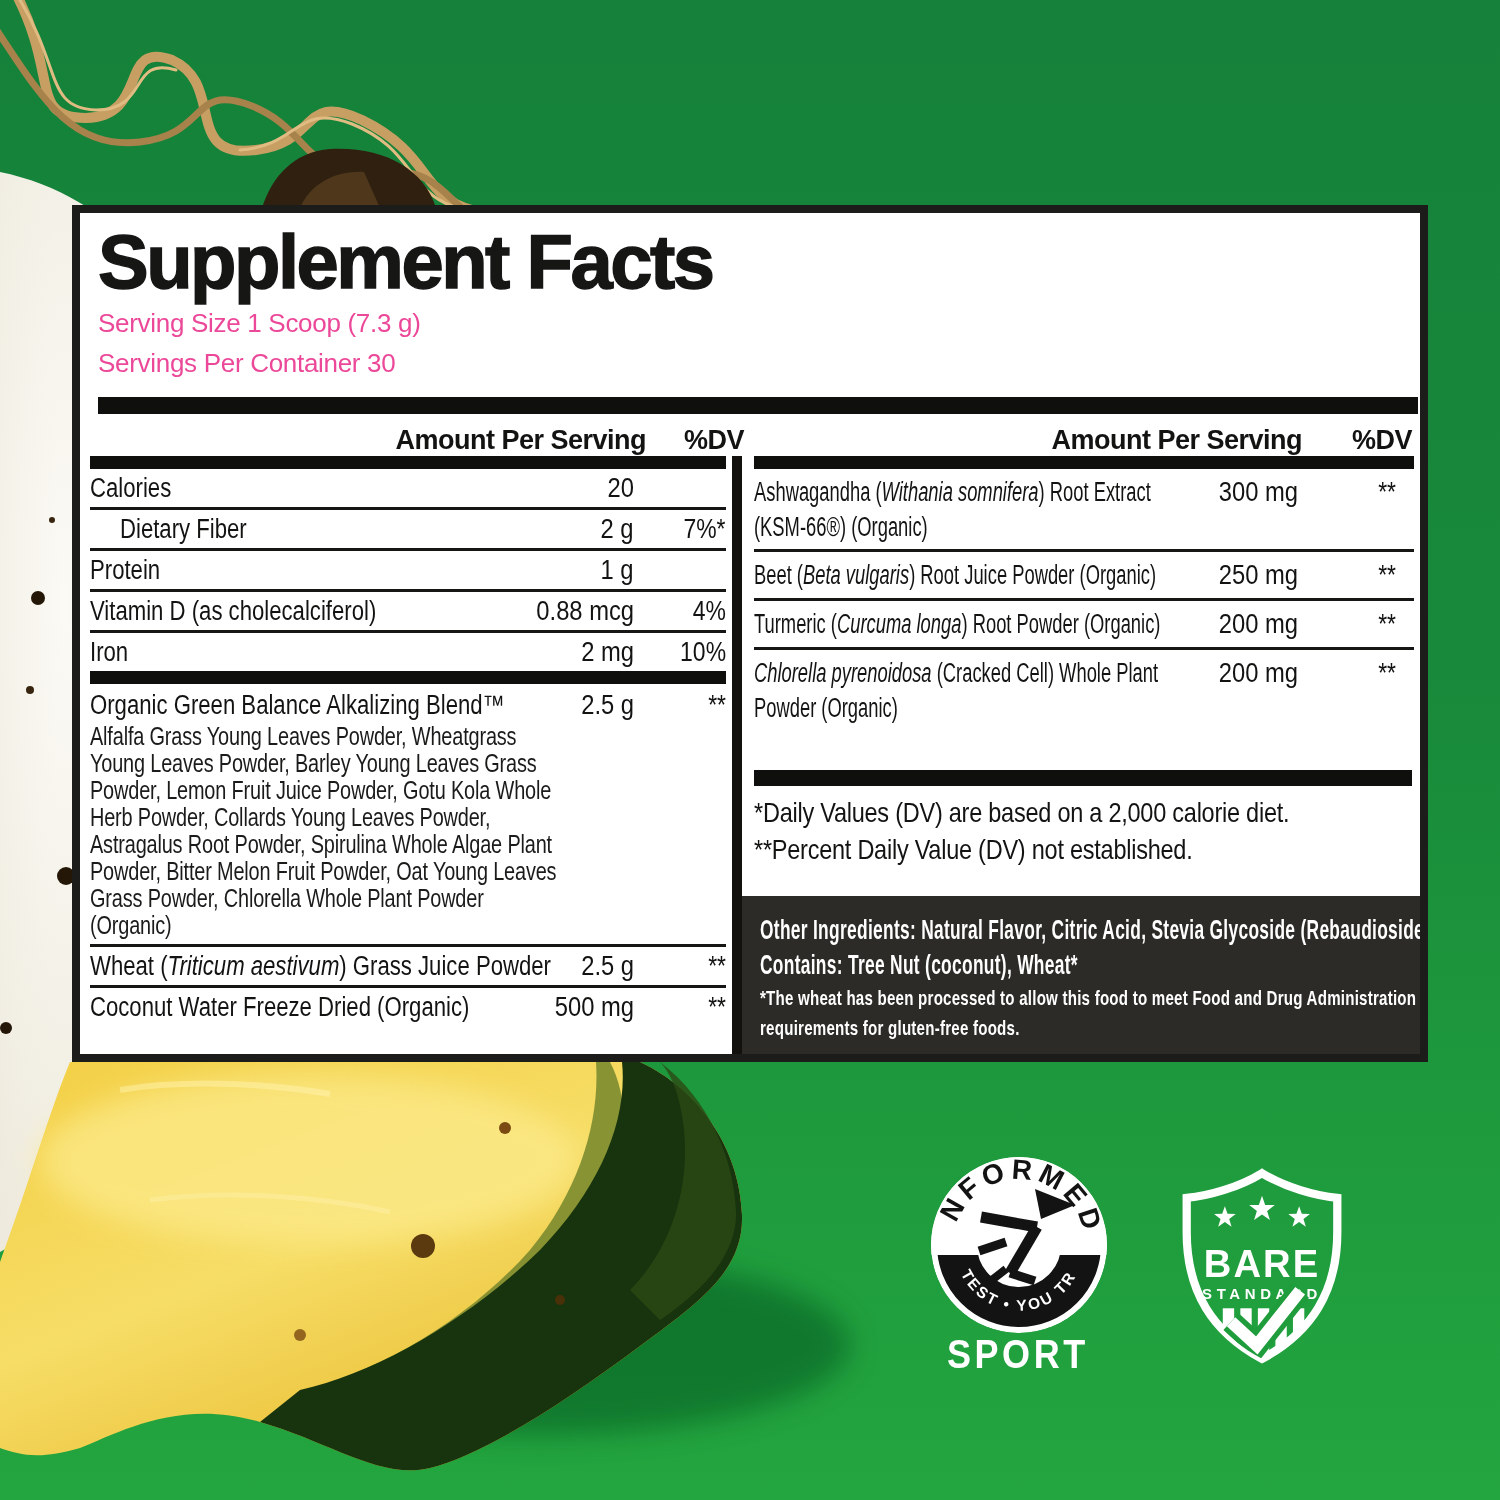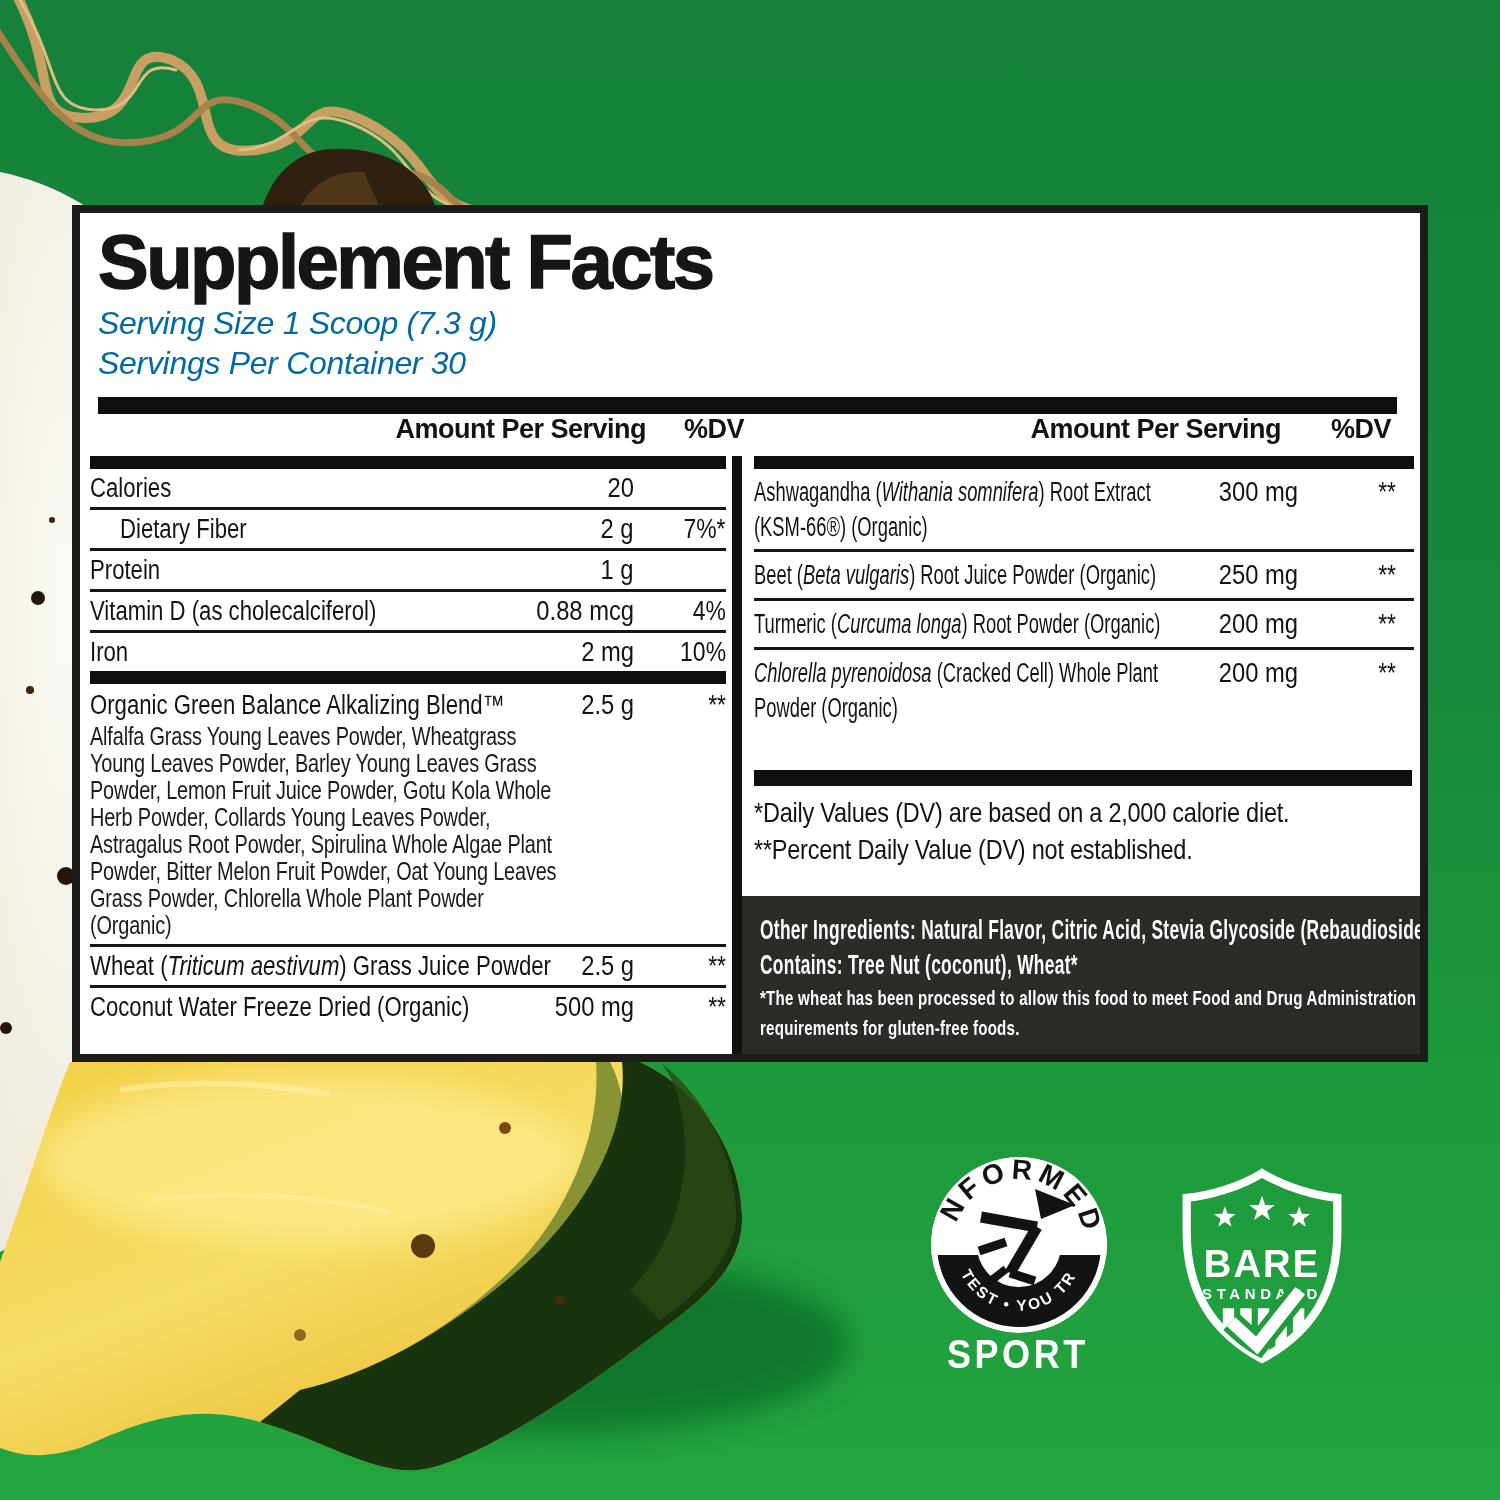--- a/index.html
+++ b/index.html
@@ -6,26 +6,26 @@
   .stage{position:relative;width:1500px;height:1500px;overflow:hidden;
          font-family:"Liberation Sans",sans-serif;color:#131312;
          background:linear-gradient(180deg,#15813a 0%,#18893a 45%,#1e9a3d 75%,#23a53f 100%);}
   svg{display:block;}
   .photo{position:absolute;left:0;top:0;}
 
   
   .panel{position:absolute;left:72px;top:205px;width:1356px;height:857px;
          background:#fff;border:8px solid #1c1c1a;box-sizing:border-box;
          display:flex;flex-direction:column;overflow:hidden;}
-  .ptop{padding:6px 23px 0 18px;}
+  .ptop{padding:6px 2px 0 18px;}
   .title{font-size:76px;font-weight:bold;letter-spacing:-2.5px;color:#161615;
          -webkit-text-stroke:1.4px #161615;line-height:82px;margin-top:2px;}
-  .serv{font-size:32px;line-height:40px;letter-spacing:-0.3px;color:#0369a1;font-style:italic;}
+  .serv{font-size:26px;line-height:40px;letter-spacing:-0.3px;color:#ec4899;}
   .bigbar{height:17px;background:#0f0f0d;margin-top:14px;}
-  .hdr{display:flex;height:42px;align-items:flex-start;font-weight:bold;font-size:27px;letter-spacing:-0.5px;}
+  .hdr{display:flex;height:42px;align-items:flex-end;font-weight:bold;font-size:27px;letter-spacing:-0.5px;}
   .hl{width:652px;box-sizing:border-box;padding:0 6px 0 10px;display:flex;}
   .hr{flex:1;box-sizing:border-box;padding:0 6px 0 12px;display:flex;}
   .ha{flex:1;text-align:right;}
   .hl .ha{padding-right:14px;}
   .hr .ha{padding-right:40px;}
   .hd{width:84px;text-align:right;}
   .hr .hd{width:70px;}
 
   .cols{flex:1;display:flex;min-height:0;}
   .lcol{width:652px;box-sizing:border-box;padding:0 6px 2px 10px;}

